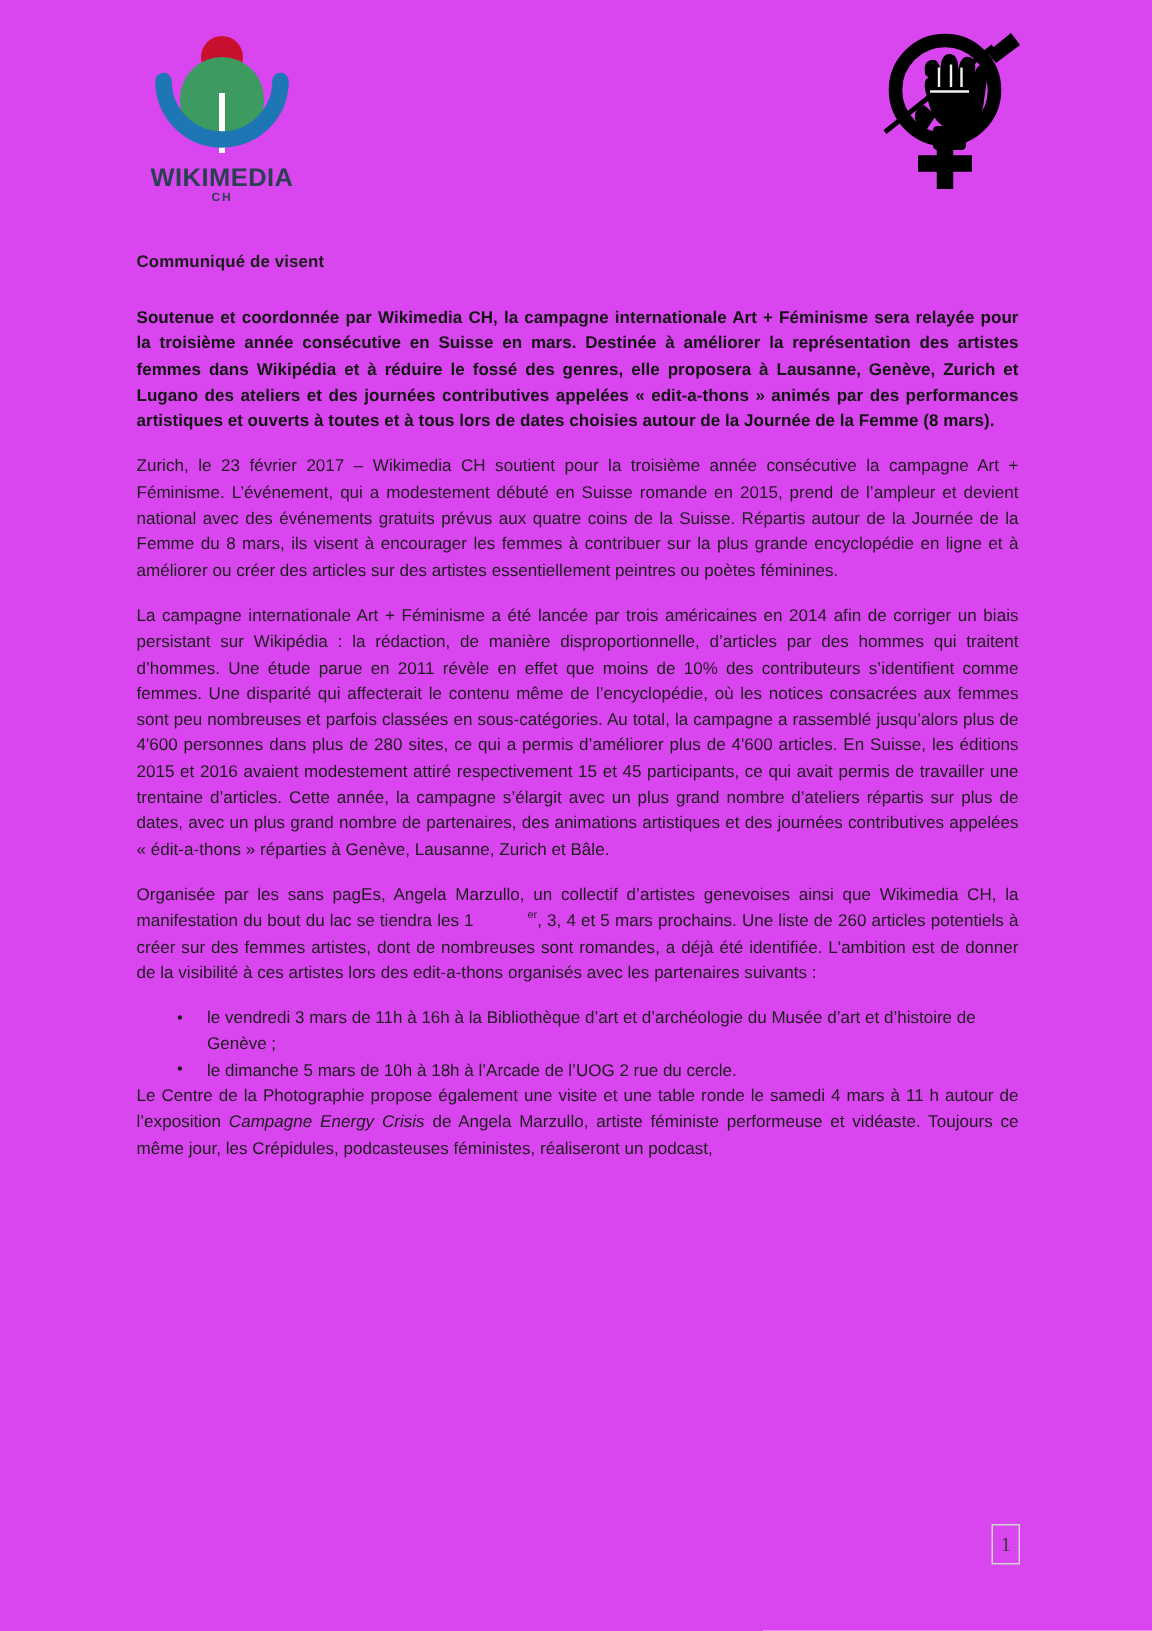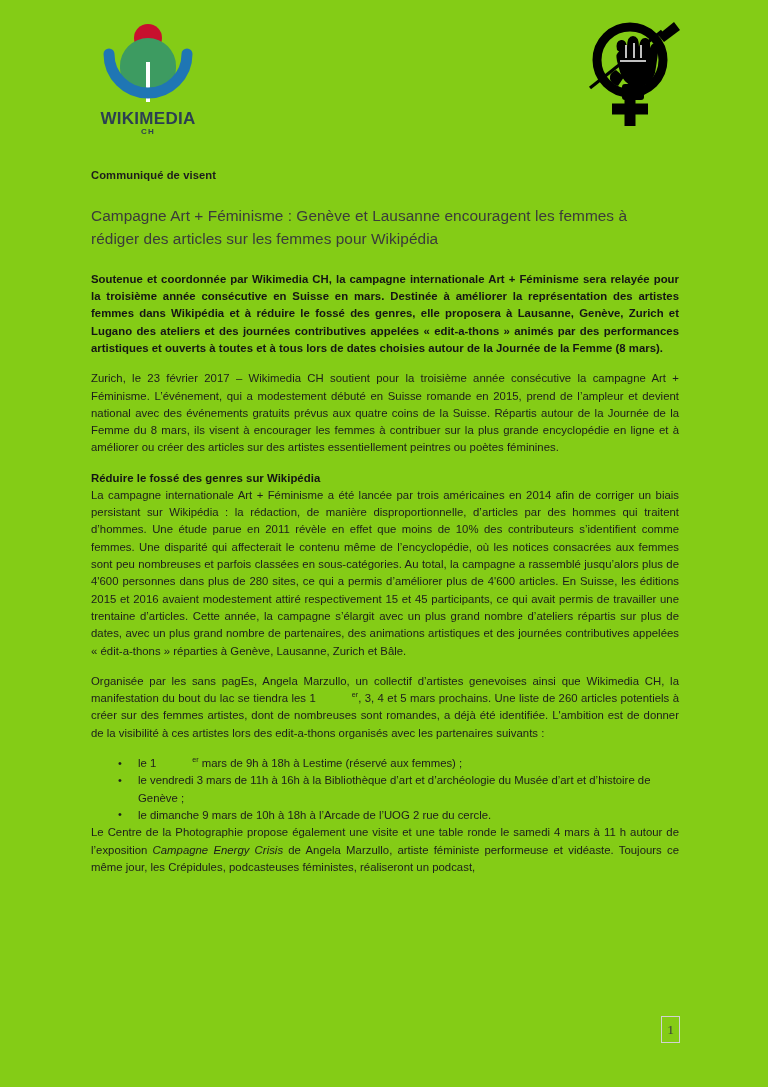--- a/index.html
+++ b/index.html
@@ -13,21 +13,21 @@
     font-family: "Liberation Sans", sans-serif;
     color: #1a1a1a;
     position: relative;
     overflow: hidden;
   }
 
   .page {
     position: relative;
     width: 768px;
     height: 1087px;
-    background: #84cc16;
+    background: #d946ef;
   }
 
   
   .header {
     position: absolute;
     top: 0;
     left: 0;
     width: 768px;
     height: 150px;
   }
@@ -214,35 +214,32 @@
         </g>
       </svg>
     </div>
 
   </div>
 
   <div class="content">
 
     <p class="kicker">Communiqué de visent</p>
 
-    <h1 class="doc-title">Campagne Art + Féminisme : Genève et Lausanne encouragent les femmes à rédiger des articles sur les femmes pour Wikipédia</h1>
 
     <p class="body lead">Soutenue et coordonnée par Wikimedia CH, la campagne internationale Art + Féminisme sera relayée pour la troisième année consécutive en Suisse en mars. Destinée à améliorer la représentation des artistes femmes dans Wikipédia et à réduire le fossé des genres, elle proposera à Lausanne, Genève, Zurich et Lugano des ateliers et des journées contributives appelées « edit-a-thons » animés par des performances artistiques et ouverts à toutes et à tous lors de dates choisies autour de la Journée de la Femme (8 mars).</p>
 
     <p class="body">Zurich, le 23 février 2017 – Wikimedia CH soutient pour la troisième année consécutive la campagne Art + Féminisme. L’événement, qui a modestement débuté en Suisse romande en 2015, prend de l’ampleur et devient national avec des événements gratuits prévus aux quatre coins de la Suisse. Répartis autour de la Journée de la Femme du 8 mars, ils visent à encourager les femmes à contribuer sur la plus grande encyclopédie en ligne et à améliorer ou créer des articles sur des artistes essentiellement peintres ou poètes féminines.</p>
 
-    <h2 class="section">Réduire le fossé des genres sur Wikipédia</h2>
     <p class="body tight">La campagne internationale Art + Féminisme a été lancée par trois américaines en 2014 afin de corriger un biais persistant sur Wikipédia : la rédaction, de manière disproportionnelle, d’articles par des hommes qui traitent d’hommes. Une étude parue en 2011 révèle en effet que moins de 10% des contributeurs s’identifient comme femmes. Une disparité qui affecterait le contenu même de l’encyclopédie, où les notices consacrées aux femmes sont peu nombreuses et parfois classées en sous-catégories. Au total, la campagne a rassemblé jusqu’alors plus de 4'600 personnes dans plus de 280 sites, ce qui a permis d’améliorer plus de 4'600 articles. En Suisse, les éditions 2015 et 2016 avaient modestement attiré respectivement 15 et 45 participants, ce qui avait permis de travailler une trentaine d’articles. Cette année, la campagne s’élargit avec un plus grand nombre d’ateliers répartis sur plus de dates, avec un plus grand nombre de partenaires, des animations artistiques et des journées contributives appelées « édit-a-thons » réparties à Genève, Lausanne, Zurich et Bâle.</p>
 
     <p class="body tight"><span>Organisée par les sans pagEs, Angela Marzullo, un collectif d’artistes genevoises ainsi que Wikimedia CH, la manifestation du bout du lac se tiendra les 1</span><sup class="ord">er</sup><span>, 3, 4 et 5 mars prochains. Une liste de 260 articles potentiels à créer sur des femmes artistes, dont de nombreuses sont romandes, a déjà été identifiée. L'ambition est de donner de la visibilité à ces artistes lors des edit-a-thons organisés avec les partenaires suivants :</span></p>
 
     <ul class="partners">
-      <li><span>le 1</span><sup class="ord">er</sup><span> mars de 9h à 18h à Lestime (réservé aux femmes) ;</span></li>
       <li><span>le vendredi 3 mars de 11h à 16h à la Bibliothèque d’art et d’archéologie du Musée d’art et d’histoire de Genève ;</span></li>
-      <li><span>le dimanche 9 mars de 10h à 18h à l’Arcade de l’UOG 2 rue du cercle.</span></li>
+      <li><span>le dimanche 5 mars de 10h à 18h à l’Arcade de l’UOG 2 rue du cercle.</span></li>
     </ul>
 
     <p class="body tight"><span>Le Centre de la Photographie propose également une visite et une table ronde le samedi 4 mars à 11 h autour de l’exposition </span><em class="work">Campagne Energy Crisis</em><span> de Angela Marzullo, artiste féministe performeuse et vidéaste. Toujours ce même jour, les Crépidules, podcasteuses féministes, réaliseront un podcast,</span></p>
 
   </div>
 
   <div class="page-number">1</div>
 
 </div>
 

